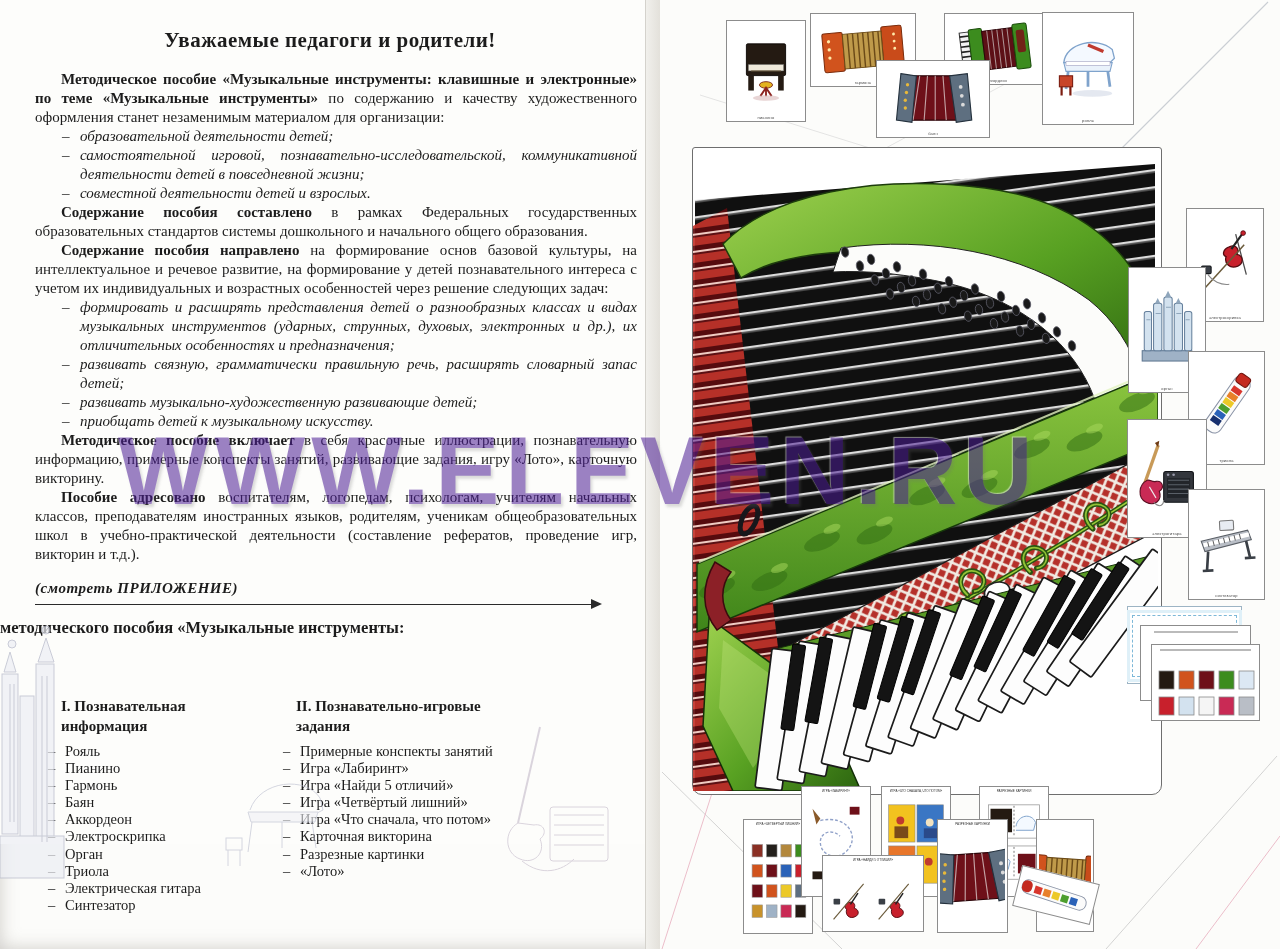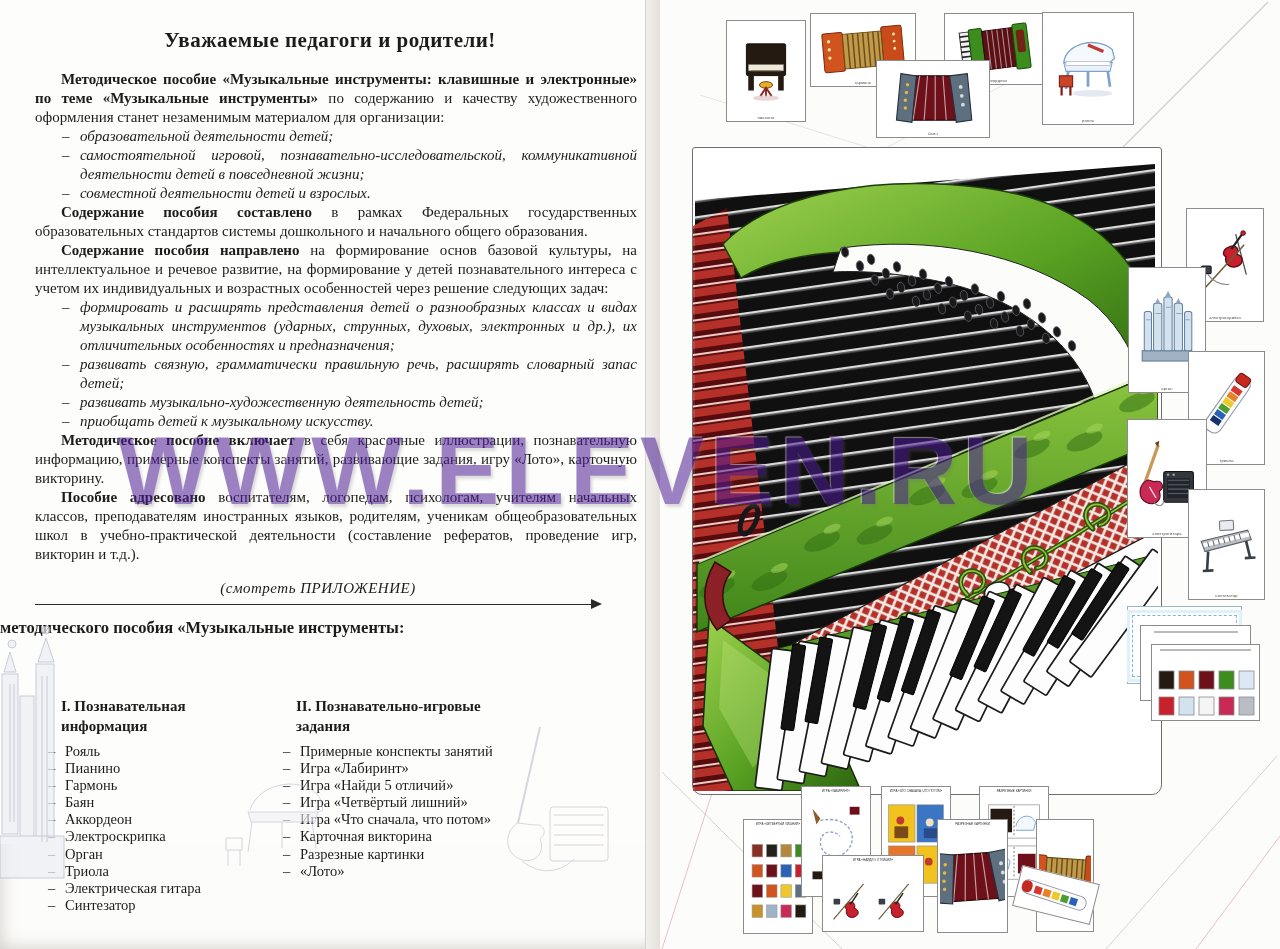--- a/index.html
+++ b/index.html
@@ -12,22 +12,22 @@
   .spine{position:absolute;left:646px;top:0;width:48px;height:949px;
          background:linear-gradient(90deg,#f1f0ec,#dedbd4 40%,#f6f6f3 72%,#ffffff);}
   .pg-title{position:absolute;left:0;top:28px;width:660px;text-align:center;
             font-size:21px;font-weight:bold;letter-spacing:.5px;}
   .textcol{position:absolute;left:35px;top:70px;width:602px;font-size:15px;line-height:19px;text-align:justify;}
   .p{margin:0;text-indent:26px;}
   .li{margin:0;padding-left:45px;position:relative;}
   .li .mk{position:absolute;left:27px;top:0;font-style:normal;}
   .b{font-weight:bold;}
   .i{font-style:italic;}
-  .appendix{position:absolute;left:35px;top:580px;width:566px;text-align:center;
-            font-style:italic;font-size:15px;letter-spacing:.5px;}
+  .appendix{position:absolute;left:35px;top:580px;width:566px;text-align:left;
+            font-style:italic;font-size:15px;letter-spacing:.5px;font-weight:bold;}
   .arrow-line{position:absolute;left:35px;top:604px;width:558px;height:0;border-top:1.6px solid #2a2a2a;}
   .arrow-head{position:absolute;left:591px;top:599px;width:0;height:0;
               border-left:11px solid #2a2a2a;border-top:5px solid transparent;border-bottom:5px solid transparent;}
   .contents{position:absolute;left:0;top:616px;width:660px;}
   .c-title{text-align:center;font-weight:bold;font-size:18px;letter-spacing:1.5px;margin:0 0 4px 0;}
   .c-sub{text-align:left;font-weight:bold;font-size:16.5px;line-height:23px;margin:0;}
   .c-col{position:absolute;top:80px;font-size:14.5px;}
   .c-col.one{left:48px;width:230px;}
   .c-col.two{left:283px;width:330px;}
   .c-head{font-weight:bold;font-size:15px;line-height:20px;margin-bottom:7px;margin-left:13px;}
@@ -64,21 +64,21 @@
     <div class="pg-title">Уважаемые педагоги и родители!</div>
     <div class="textcol" id="textcol">
         <div class="p"><span class="b ">Методическое пособие «Музыкальные инструменты: клавишные и электронные» по теме «Музыкальные инструменты»</span><span class=""> по содержанию и качеству художественного оформления станет незаменимым материалом для организации:</span></div>
         <div class="li"><span class="mk">–</span><span class="i">образовательной деятельности детей;</span></div>
         <div class="li"><span class="mk">–</span><span class="i">самостоятельной игровой, познавательно-исследовательской, коммуникативной деятельности детей в повседневной жизни;</span></div>
         <div class="li"><span class="mk">–</span><span class="i">совместной деятельности детей и взрослых.</span></div>
         <div class="p"><span class="b ">Содержание пособия составлено</span><span class=""> в рамках Федеральных государственных образовательных стандартов системы дошкольного и начального общего образования.</span></div>
         <div class="p"><span class="b ">Содержание пособия направлено</span><span class=""> на формирование основ базовой культуры, на интеллектуальное и речевое развитие, на формирование у детей познавательного интереса с учетом их индивидуальных и возрастных особенностей через решение следующих задач:</span></div>
         <div class="li"><span class="mk">–</span><span class="i">формировать и расширять представления детей о разнообразных классах и видах музыкальных инструментов (ударных, струнных, духовых, электронных и др.), их отличительных особенностях и предназначения;</span></div>
         <div class="li"><span class="mk">–</span><span class="i">развивать связную, грамматически правильную речь, расширять словарный запас детей;</span></div>
-        <div class="li"><span class="mk">–</span><span class="i">развивать музыкально-художественную деятельность детей;</span></div>
+        <div class="li"><span class="mk">–</span><span class="i">развивать музыкально-художественную развивающие детей;</span></div>
         <div class="li"><span class="mk">–</span><span class="i">приобщать детей к музыкальному искусству.</span></div>
         <div class="p"><span class="b ">Методическое пособие включает</span><span class=""> в себя красочные иллюстрации, познавательную информацию, примерные конспекты занятий, развивающие задания, игру «Лото», карточную викторину.</span></div>
         <div class="p"><span class="b ">Пособие адресовано</span><span class=""> воспитателям, логопедам, психологам, учителям начальных классов, преподавателям иностранных языков, родителям, ученикам общеобразовательных школ в учебно-практической деятельности (составление рефератов, проведение игр, викторин и т.д.).</span></div>
       </div>
 
     <div class="appendix">(смотреть ПРИЛОЖЕНИЕ)</div>
     <div class="arrow-line"></div>
     <div class="arrow-head"></div>
 
     <div class="contents">

